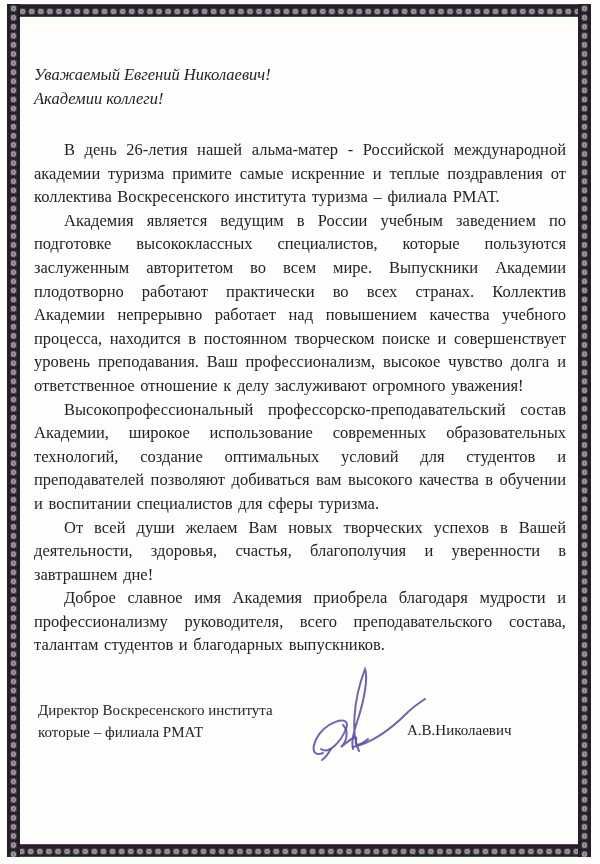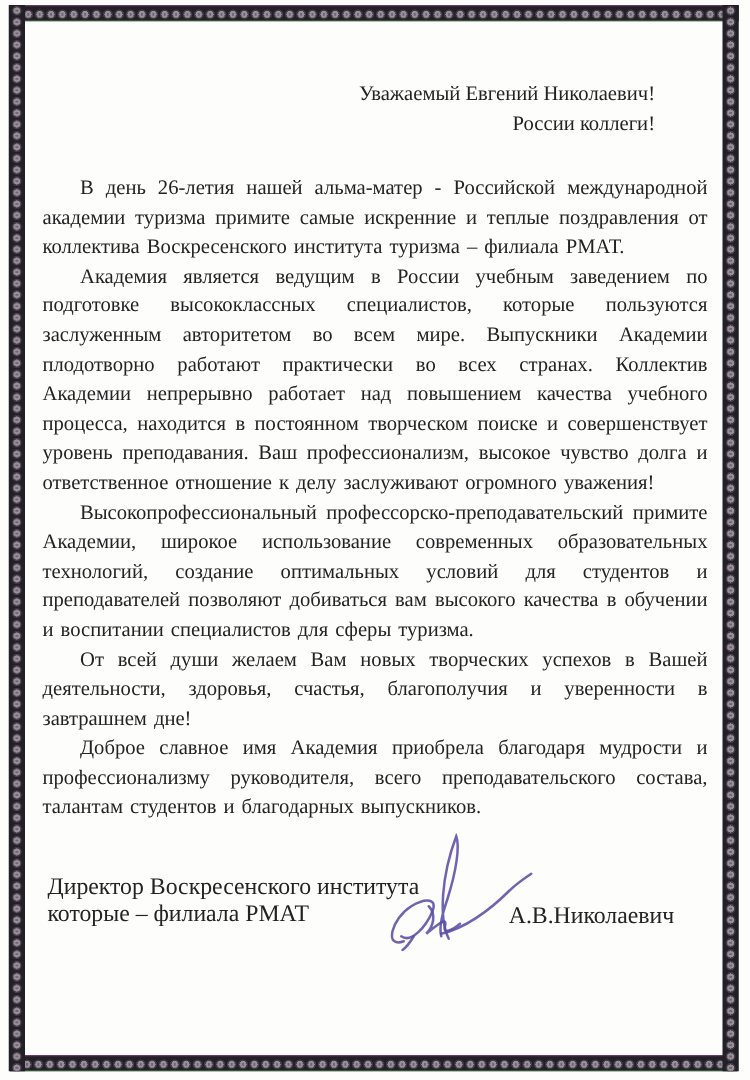--- a/index.html
+++ b/index.html
@@ -38,38 +38,39 @@
 
   
   .content {
     position: absolute;
     left: 34px; top: 63px; width: 532px;
     color: #232325;
     font-size: 16.5px;
     line-height: 23.6px;
   }
   .salutation {
-    text-align: right;
+    text-align: left;
     margin-right: 42px; 
     line-height: 24px;
+    font-style: italic;
   }
   .content p {
     margin: 0;
     text-align: justify;
     text-indent: 30px;
     word-spacing: 1.5px;
   }
   .content p.first { margin-top: 27px; }
 
   
   .sig-block {
     position: absolute;
     left: 38px; top: 699px; width: 524px; height: 110px;
     color: #232325;
-    font-size: 19px;
+    font-size: 15px;
   }
   .sig-title { position: absolute; left: 0; top: 0; line-height: 22px; }
   .sig-name  { position: absolute; left: 369px; top: 23px; }
   .sig-scribble {
     position: absolute; left: 263px; top: -38px;
     width: 128px; height: 100px;
   }
   .sig-scribble path {
     fill: none;
     stroke: var(--ink, #5b4fa5);
@@ -84,25 +85,25 @@
 <div class="page">
 
   <div class="b h b-top"></div>
   <div class="b h b-bottom"></div>
   <div class="b v b-left"></div>
   <div class="b v b-right"></div>
 
   <div class="content" style="color: rgb(35, 35, 37);">
     <div class="salutation">
       <div>Уважаемый  Евгений Николаевич!</div>
-      <div>России коллеги!</div>
+      <div>Академии коллеги!</div>
     </div>
     <p class="first">В день 26-летия  нашей альма-матер -  Российской международной академии туризма примите самые искренние и теплые поздравления от коллектива Воскресенского института туризма – филиала РМАТ.</p>
     <p>Академия является ведущим в России учебным заведением по подготовке высококлассных специалистов, которые пользуются заслуженным авторитетом во всем мире. Выпускники Академии плодотворно работают практически во всех странах. Коллектив Академии непрерывно работает над повышением качества учебного процесса, находится в постоянном творческом поиске и совершенствует уровень преподавания. Ваш профессионализм, высокое чувство долга и ответственное отношение к делу заслуживают огромного уважения!</p>
-    <p>Высокопрофессиональный профессорско-преподавательский примите Академии, широкое использование современных образовательных технологий, создание оптимальных условий для студентов и преподавателей позволяют добиваться вам высокого качества в обучении и воспитании специалистов для сферы туризма.</p>
+    <p>Высокопрофессиональный профессорско-преподавательский состав Академии, широкое использование современных образовательных технологий, создание оптимальных условий для студентов и преподавателей позволяют добиваться вам высокого качества в обучении и воспитании специалистов для сферы туризма.</p>
     <p>От всей души желаем Вам новых творческих успехов в Вашей деятельности, здоровья, счастья, благополучия и уверенности в завтрашнем дне!</p>
     <p>Доброе славное имя Академия приобрела благодаря мудрости и профессионализму руководителя, всего преподавательского состава, талантам студентов и благодарных выпускников.</p>
   </div>
 
   <div class="sig-block" style="color: rgb(35, 35, 37);">
     <div class="sig-title">
       <div>Директор Воскресенского института</div>
       <div>которые – филиала РМАТ</div>
     </div>
     <svg class="sig-scribble" viewBox="0 0 128 100" aria-hidden="true">

